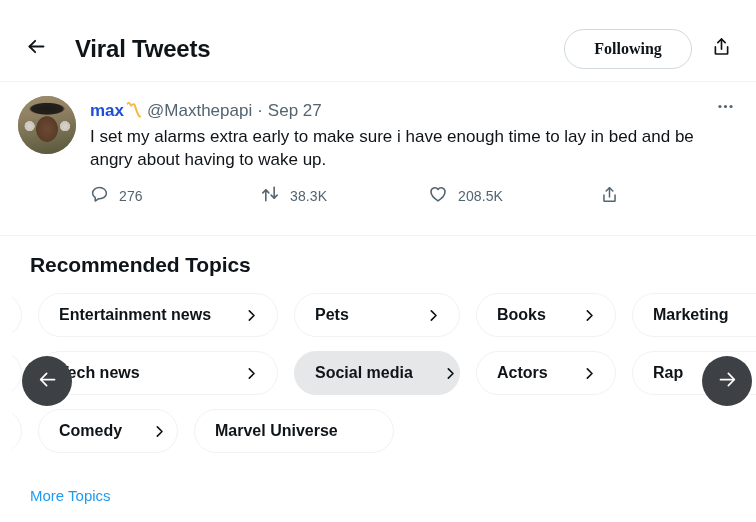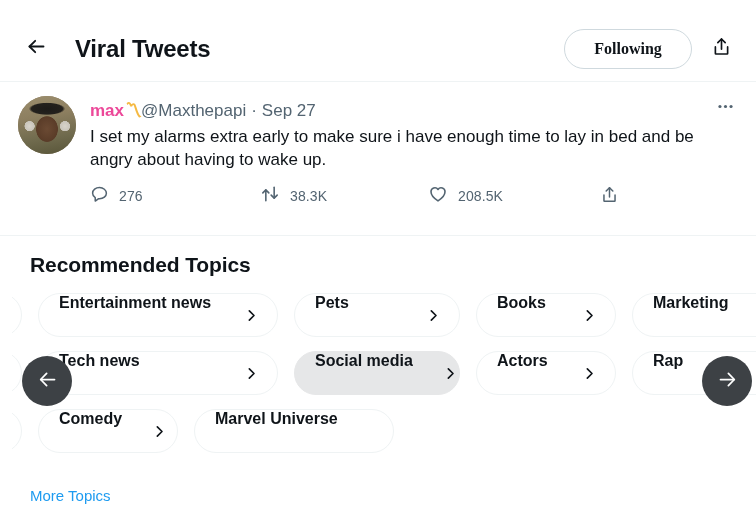--- a/index.html
+++ b/index.html
@@ -113,35 +113,35 @@
     min-width: 0;
   }
   .tweet-head {
     display: flex;
     align-items: baseline;
     font-size: 17px;
     line-height: 21px;
   }
   .display-name {
     font-weight: bold;
-    color: #ec4899;
+    color: #1d4ed8;
     white-space: nowrap;
   }
   .name-emoji {
     color: #f5b942;
     font-weight: bold;
     margin-left: 1px;
     letter-spacing: -1px;
   }
   .handle, .dot-sep, .timestamp {
     color: #536471;
     font-weight: normal;
     white-space: nowrap;
   }
-  .handle { }
+  .handle { margin-left: 6px; }
   .dot-sep { margin: 0 5px; }
   .more-btn {
     margin-left: auto;
     width: 30px; height: 26px;
     display: flex;
     align-items: center;
     justify-content: center;
     border-radius: 50%;
     cursor: pointer;
     flex: 0 0 auto;
@@ -201,20 +201,21 @@
     margin-left: -62px;
   }
   .chip-row:last-child { margin-bottom: 0; }
   .chip {
     height: 44px;
     box-sizing: border-box;
     border: 1px solid #eff3f4;
     border-radius: 999px;
     background: #ffffff;
     display: flex;
+    align-items: center;
     justify-content: space-between;
     padding: 0 18px 0 20px;
     margin-right: 16px;
     flex: 0 0 auto;
     cursor: pointer;
     font-size: 16px;
     font-weight: bold;
     color: #0f1419;
     white-space: nowrap;
     gap: 16px;

